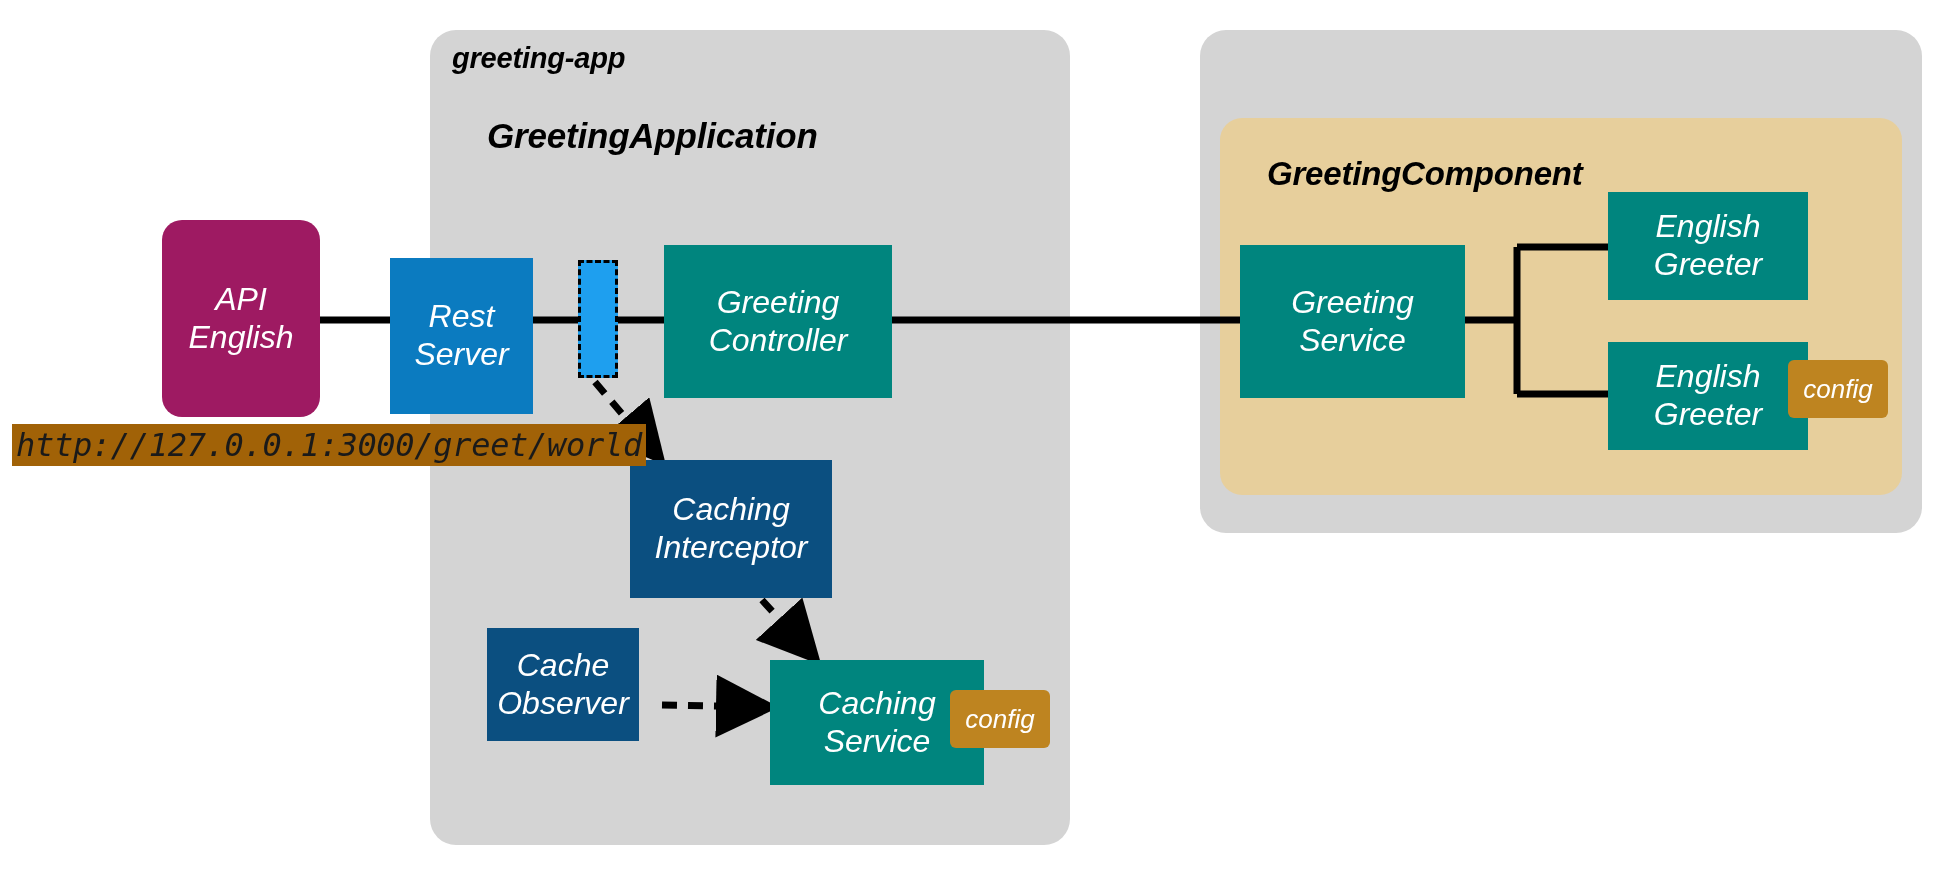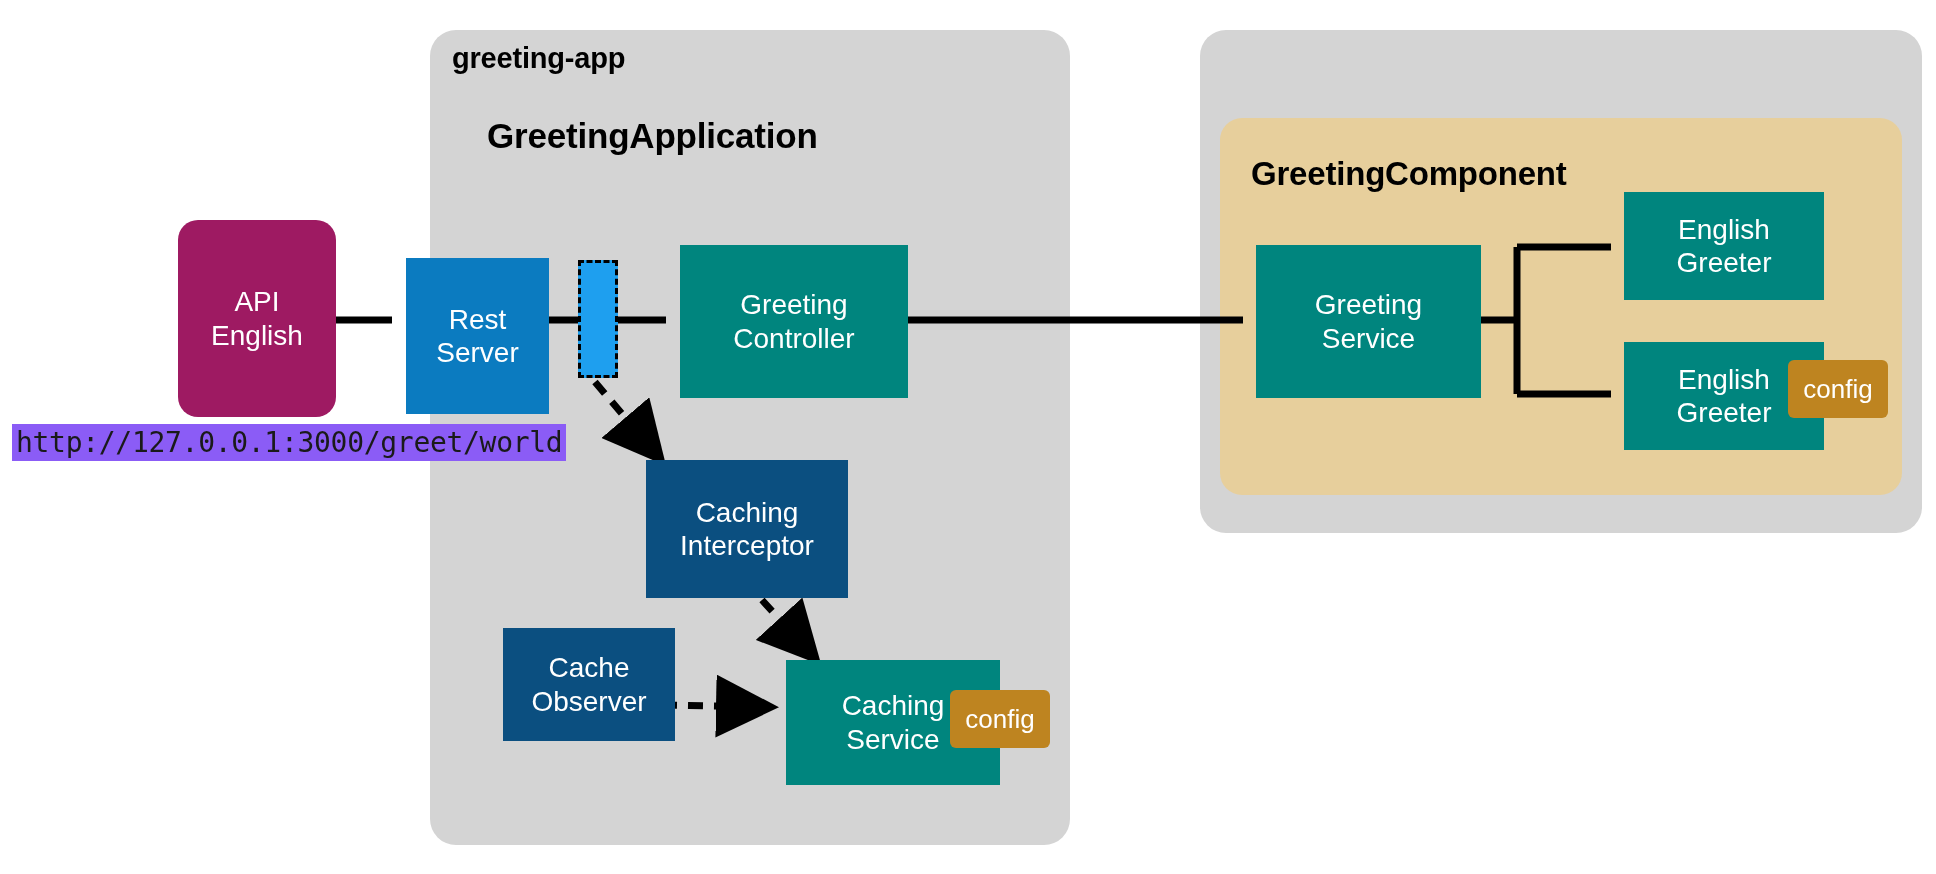--- a/index.html
+++ b/index.html
@@ -7,20 +7,21 @@
     padding: 0;
     background: #ffffff;
   }
   #canvas {
     position: relative;
     width: 1936px;
     height: 874px;
     background: #ffffff;
     font-family: "Liberation Sans", sans-serif;
     overflow: hidden;
+    font-style: italic;
   }
 
   
   .container {
     position: absolute;
     border-radius: 26px;
     background: #d4d4d4;
   }
   .container-label {
     position: absolute;
@@ -35,43 +36,43 @@
     border-radius: 22px;
     background: #e7cf9c;
   }
   .panel-title {
     position: absolute;
     font-weight: bold;
     font-size: 33px;
     color: #000000;
     white-space: nowrap;
     letter-spacing: -0.2px;
+    margin-left: 16px;
   }
   .app-title {
     position: absolute;
     font-weight: bold;
     font-size: 35px;
     color: #000000;
     white-space: nowrap;
     letter-spacing: -0.2px;
   }
 
   
   .node {
     position: absolute;
     display: flex;
     align-items: center;
     justify-content: center;
     text-align: center;
     color: #ffffff;
-    font-size: 28px;
+    font-size: 32px;
     line-height: 1.18;
     box-sizing: border-box;
     padding: 2px 6px;
-    margin-left: 16px;
   }
   .node span { display: block; }
 
   .dashed-node {
     position: absolute;
     border: 3px dashed #000000;
     box-sizing: border-box;
   }
 
   .config-tag {
@@ -82,23 +83,23 @@
     color: #ffffff;
     font-size: 26px;
     box-sizing: border-box;
     border-radius: 6px;
   }
 
   
   .url-label {
     position: absolute;
     font-family: "DejaVu Sans Mono", "Liberation Mono", monospace;
-    font-size: 28px;
+    font-size: 32px;
     color: #1a1a1a;
-    background: #8b5cf6;
+    background: #a16207;
     padding: 2px 4px;
     white-space: nowrap;
     letter-spacing: -0.3px;
   }
 
   
   #wires {
     position: absolute;
     left: 0; top: 0;
     width: 1936px;
@@ -165,21 +166,21 @@
     </div>
   </div>
 
   <div class="node" style="left:630px; top:460px; width:202px; height:138px; background:#0b4f80;">
     <div>
       <span>Caching</span>
       <span>Interceptor</span>
     </div>
   </div>
 
-  <div class="node" style="left:487px; top:628px; width:172px; height:113px; background:#0b4f80;">
+  <div class="node" style="left:487px; top:628px; width:152px; height:113px; background:#0b4f80;">
     <div>
       <span>Cache</span>
       <span>Observer</span>
     </div>
   </div>
 
   <div class="node" style="left:770px; top:660px; width:214px; height:125px; background:#00857e;">
     <div>
       <span>Caching</span>
       <span>Service</span>

